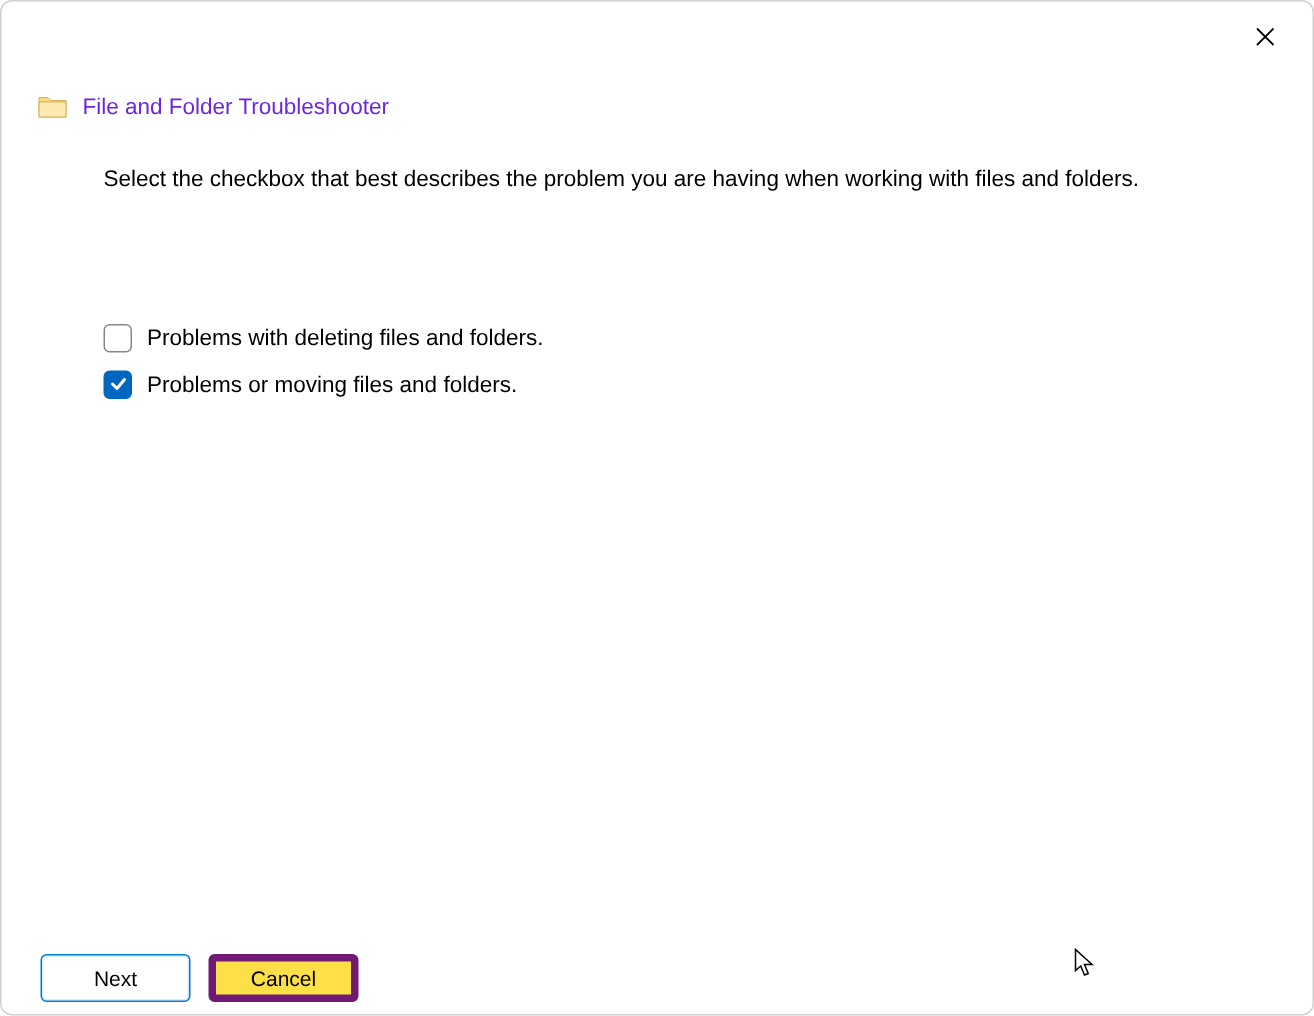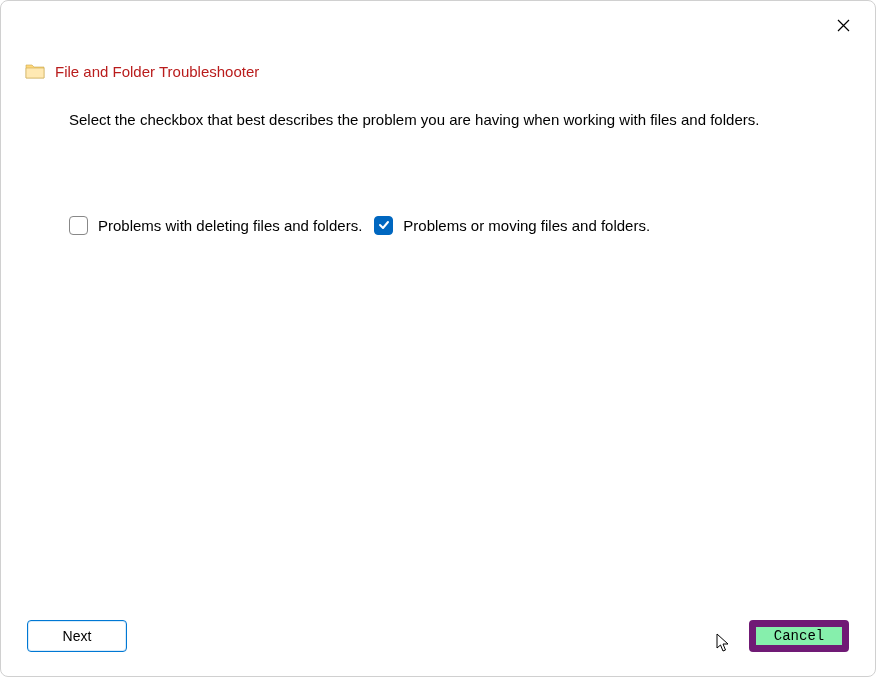--- a/index.html
+++ b/index.html
@@ -59,21 +59,21 @@
     }
     .folder-icon {
       width: 20px;
       height: 20px;
       display: inline-flex;
       align-items: center;
       justify-content: center;
     }
     .app-title {
       font-size: 15px;
-      color: #b91c1c;
+      color: #6d28d9;
       font-weight: 400;
     }
     .content {
       flex: 1;
       padding: 28px 68px 0 68px;
     }
     .heading {
       color: #0033cc;
       font-size: 22px;
       font-weight: 400;
@@ -81,21 +81,21 @@
       line-height: 1.4;
     }
     .description {
       font-size: 15px;
       color: #000;
       line-height: 1.5;
       margin-bottom: 84px;
     }
     .options {
       display: flex;
-      flex-direction: row;
+      flex-direction: column;
       gap: 12px;
     }
     .option-row {
       display: flex;
       align-items: center;
       gap: 10px;
     }
     .checkbox {
       width: 19px;
       height: 19px;
@@ -118,46 +118,45 @@
       width: 12px;
       height: 12px;
     }
     .option-label {
       font-size: 15px;
       color: #000;
       cursor: pointer;
     }
     .footer {
       display: flex;
-      justify-content: space-between;
+      justify-content: flex-start;
       gap: 12px;
-      padding: 18px 26px 24px 26px;
+      padding: 18px 26px 8px 26px;
     }
     .btn {
       min-width: 100px;
       height: 32px;
       font-size: 14px;
       border-radius: 4px;
       cursor: pointer;
       font-family: inherit;
       display: inline-flex;
       align-items: center;
       justify-content: center;
     }
     .btn-primary {
       background: #ffffff;
       border: 1.5px solid #0078d4;
       color: #000;
       box-shadow: inset 0 0 0 1px rgba(0,120,212,0.15);
     }
     .btn-secondary {
-      background: #86efac;
-      border: 7px solid #701a75;
-      color: #000;
-      font-family: Liberation Mono, monospace;
+      background: #fde047;
+      border: 5px solid #701a75;
+      color: #000;
     }
     .cursor {
       position: absolute;
       bottom: 18px;
       right: 142px;
       pointer-events: none;
       z-index: 20;
     }
   </style>
 </head>

